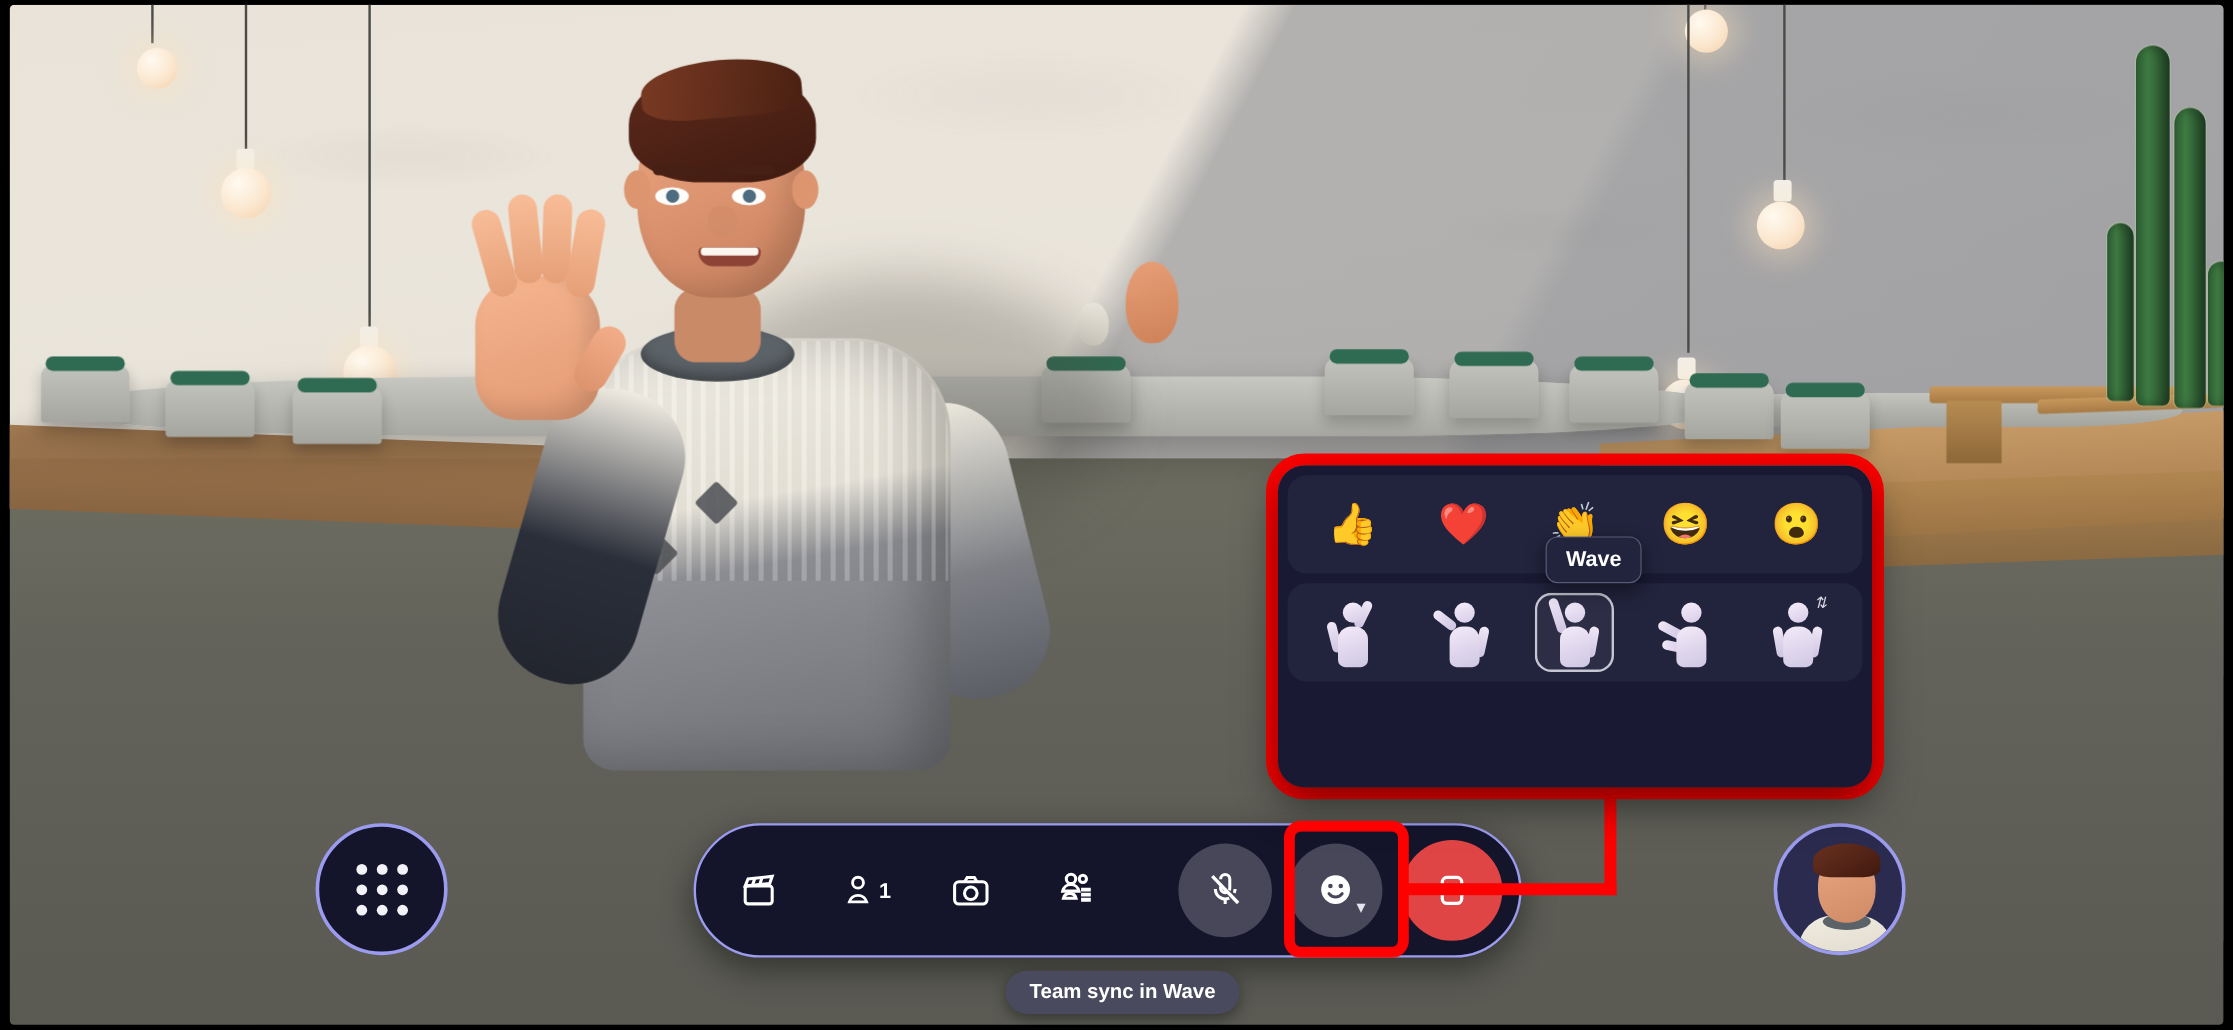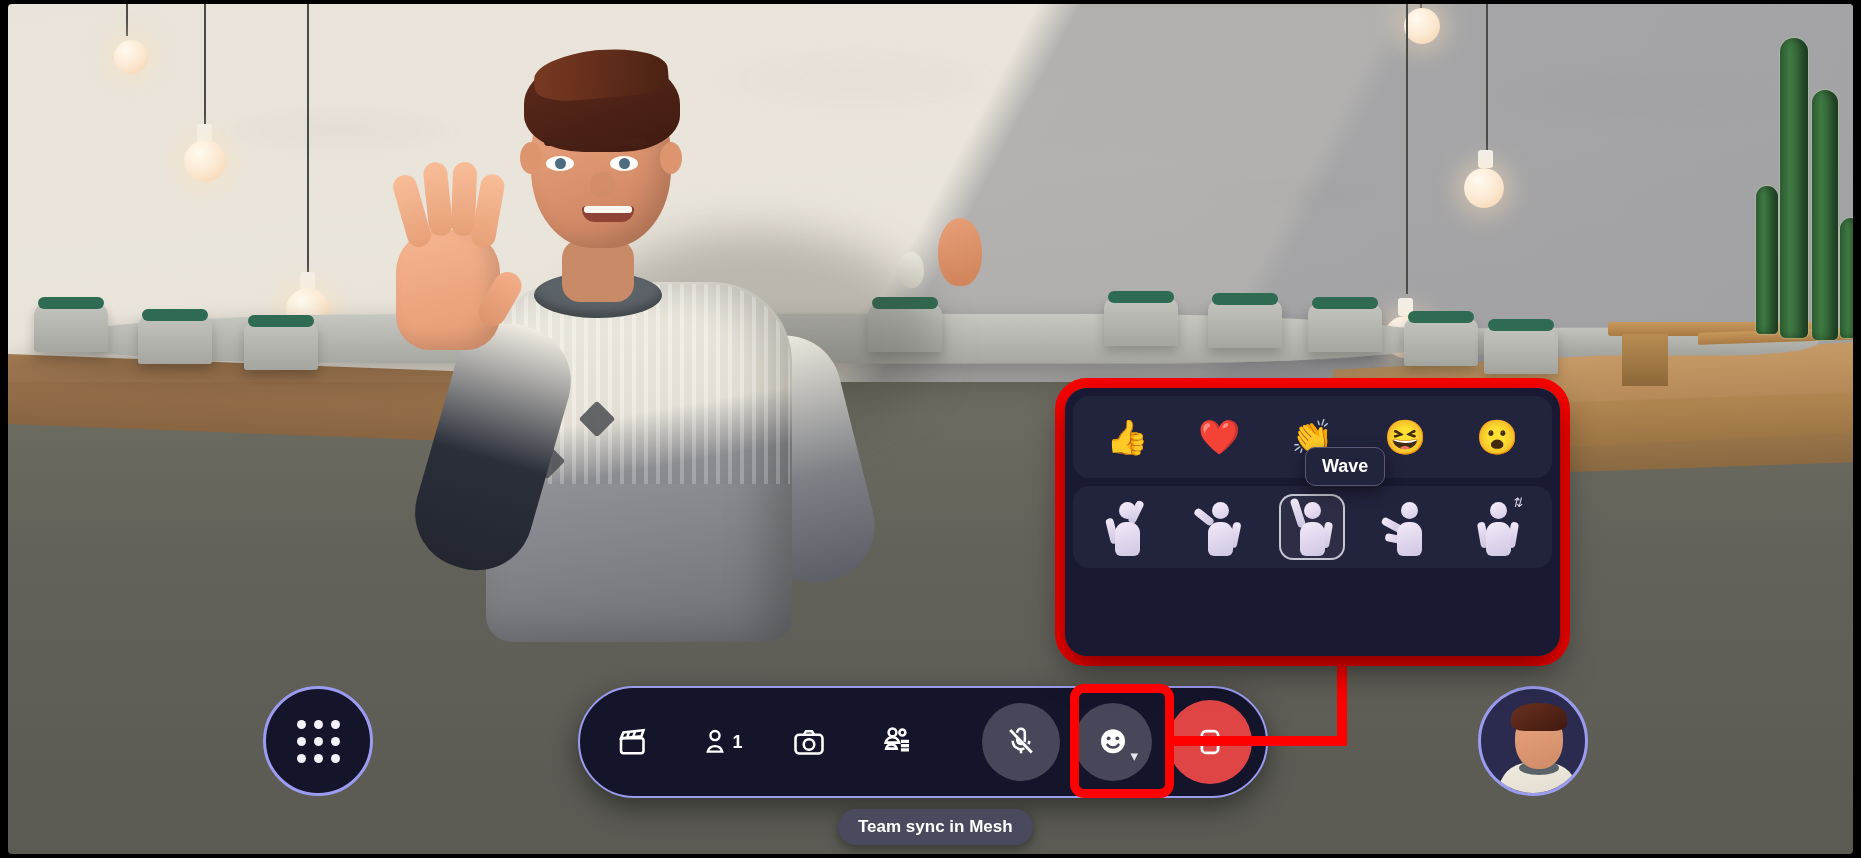--- a/index.html
+++ b/index.html
@@ -110,21 +110,21 @@
   .g-head{position:absolute;left:13px;top:4px;width:17px;height:17px;border-radius:50%;
       background:linear-gradient(160deg,#f6edfb,#d6cde8);}
   .g-arm{position:absolute;width:8px;border-radius:5px;background:linear-gradient(180deg,#f0e7f6,#cdc4e2);}
   .g-badge{position:absolute;right:-4px;top:-2px;font-size:13px;color:#d9d6e6;line-height:1;}
   .see-all{height:52px;display:flex;align-items:center;justify-content:center;color:#ffffff;
       font-size:17px;font-weight:600;cursor:pointer;letter-spacing:.1px;}
 
   
   .wave-tip{position:absolute;left:1288px;top:447px;padding:8px 16px;background:#22233d;
       border:1px solid #5a5a78;border-radius:10px;color:#fff;font-size:18px;font-weight:600;z-index:60;
-      box-shadow:0 6px 16px rgba(0,0,0,.45);margin-left:17px;}
+      box-shadow:0 6px 16px rgba(0,0,0,.45);}
 
   
   .connector{position:absolute;z-index:39;background:#ff0000;}
 
   
   .toolbar{position:absolute;left:578px;top:686px;width:690px;height:112px;border-radius:56px;
       background:#14142b;border:2px solid #9b9bef;box-sizing:border-box;display:flex;align-items:center;z-index:30;
       box-shadow:0 10px 28px rgba(0,0,0,.45);}
   .tb-left{display:flex;align-items:center;gap:10px;padding-left:14px;}
   .tb-btn{width:78px;height:78px;border-radius:50%;display:flex;align-items:center;justify-content:center;
@@ -444,15 +444,15 @@
 
   <div class="smiley-outline"></div>
 
   <div class="selfav">
     <div class="sa-body"></div>
       <div class="sa-collar"></div>
     <div class="sa-head"></div>
       <div class="sa-hair"></div>
   </div>
 
-  <div class="status-pill">Team sync in Mesh</div>
+  <div class="status-pill">Team sync in Wave</div>
 
 </div>
 
 </body></html>

